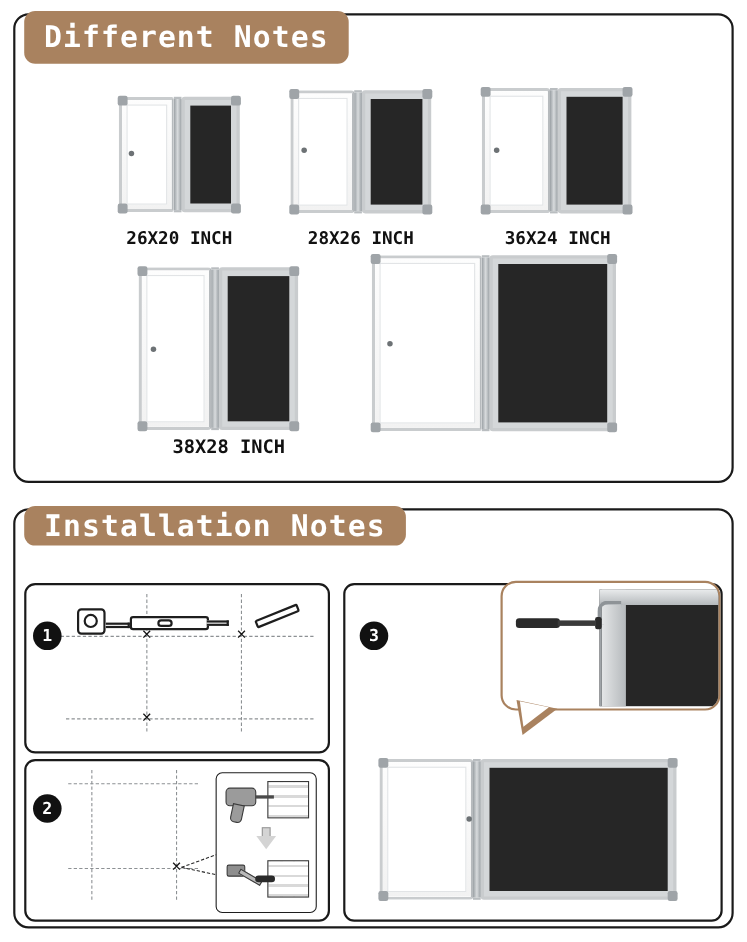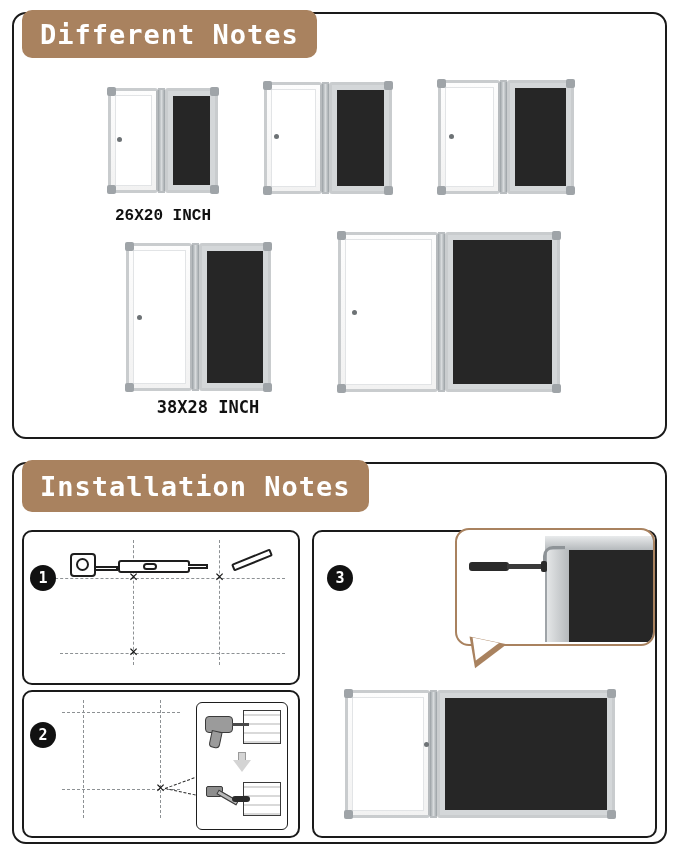--- a/index.html
+++ b/index.html
@@ -41,21 +41,21 @@
     padding: 0 18px;
     white-space: nowrap;
   }
   #tab-size {
     left: 22px; top: 10px;
     height: 48px;
     font-size: 27px;
   }
   #tab-notes {
     left: 22px; top: 460px;
-    height: 52px;
+    height: 36px;
     font-size: 27px;
   }
 
   
   .board {
     position: absolute;
   }
   .board .wrap {
     position: relative;
     width: 100%;
@@ -345,47 +345,49 @@
       <div class="leaf-white" style="width:50px;"></div>
       <div class="hinge" style="left:50px;"></div>
       <div class="leaf-dark" style="left:57px; width:53px;"></div>
       <div class="lock" style="left:9px; top:49px;"></div>
       <div class="cap" style="left:-1px; top:-1px;"></div>
       <div class="cap" style="left:-1px; bottom:-1px;"></div>
       <div class="cap" style="right:-1px; top:-1px;"></div>
       <div class="cap" style="right:-1px; bottom:-1px;"></div>
     </div>
   </div>
-  <div class="board-label" style="left:93px; top:207px; width:140px; font-size:16px;font-family:Liberation Mono, monospace;">26X20 INCH</div>
+  <div class="board-label" style="left:93px; top:207px; width:140px; font-size:16px;">26X20 INCH</div>
 
   <div class="board" style="left:264px; top:82px; width:128px; height:112px;">
     <div class="wrap">
       <div class="leaf-white" style="width:58px;"></div>
       <div class="hinge" style="left:58px;"></div>
       <div class="leaf-dark" style="left:65px; width:63px;"></div>
       <div class="lock" style="left:10px; top:52px;"></div>
       <div class="cap" style="left:-1px; top:-1px;"></div>
       <div class="cap" style="left:-1px; bottom:-1px;"></div>
       <div class="cap" style="right:-1px; top:-1px;"></div>
       <div class="cap" style="right:-1px; bottom:-1px;"></div>
     </div>
   </div>
+  <div class="board-label" style="left:258px; top:207px; width:140px; font-size:16px;">28X26 INCH</div>
 
   <div class="board" style="left:438px; top:80px; width:136px; height:114px;">
     <div class="wrap">
       <div class="leaf-white" style="width:62px;"></div>
       <div class="hinge" style="left:62px;"></div>
       <div class="leaf-dark" style="left:69px; width:67px;"></div>
       <div class="lock" style="left:11px; top:54px;"></div>
       <div class="cap" style="left:-1px; top:-1px;"></div>
       <div class="cap" style="left:-1px; bottom:-1px;"></div>
       <div class="cap" style="right:-1px; top:-1px;"></div>
       <div class="cap" style="right:-1px; bottom:-1px;"></div>
     </div>
   </div>
+  <div class="board-label" style="left:437px; top:207px; width:140px; font-size:16px;">36X24 INCH</div>
 
   <div class="board" style="left:126px; top:243px; width:145px; height:148px;">
     <div class="wrap">
       <div class="leaf-white" style="width:66px;"></div>
       <div class="hinge" style="left:66px;"></div>
       <div class="leaf-dark" style="left:73px; width:72px;"></div>
       <div class="lock" style="left:11px; top:72px;"></div>
       <div class="cap" style="left:-1px; top:-1px;"></div>
       <div class="cap" style="left:-1px; bottom:-1px;"></div>
       <div class="cap" style="right:-1px; top:-1px;"></div>

